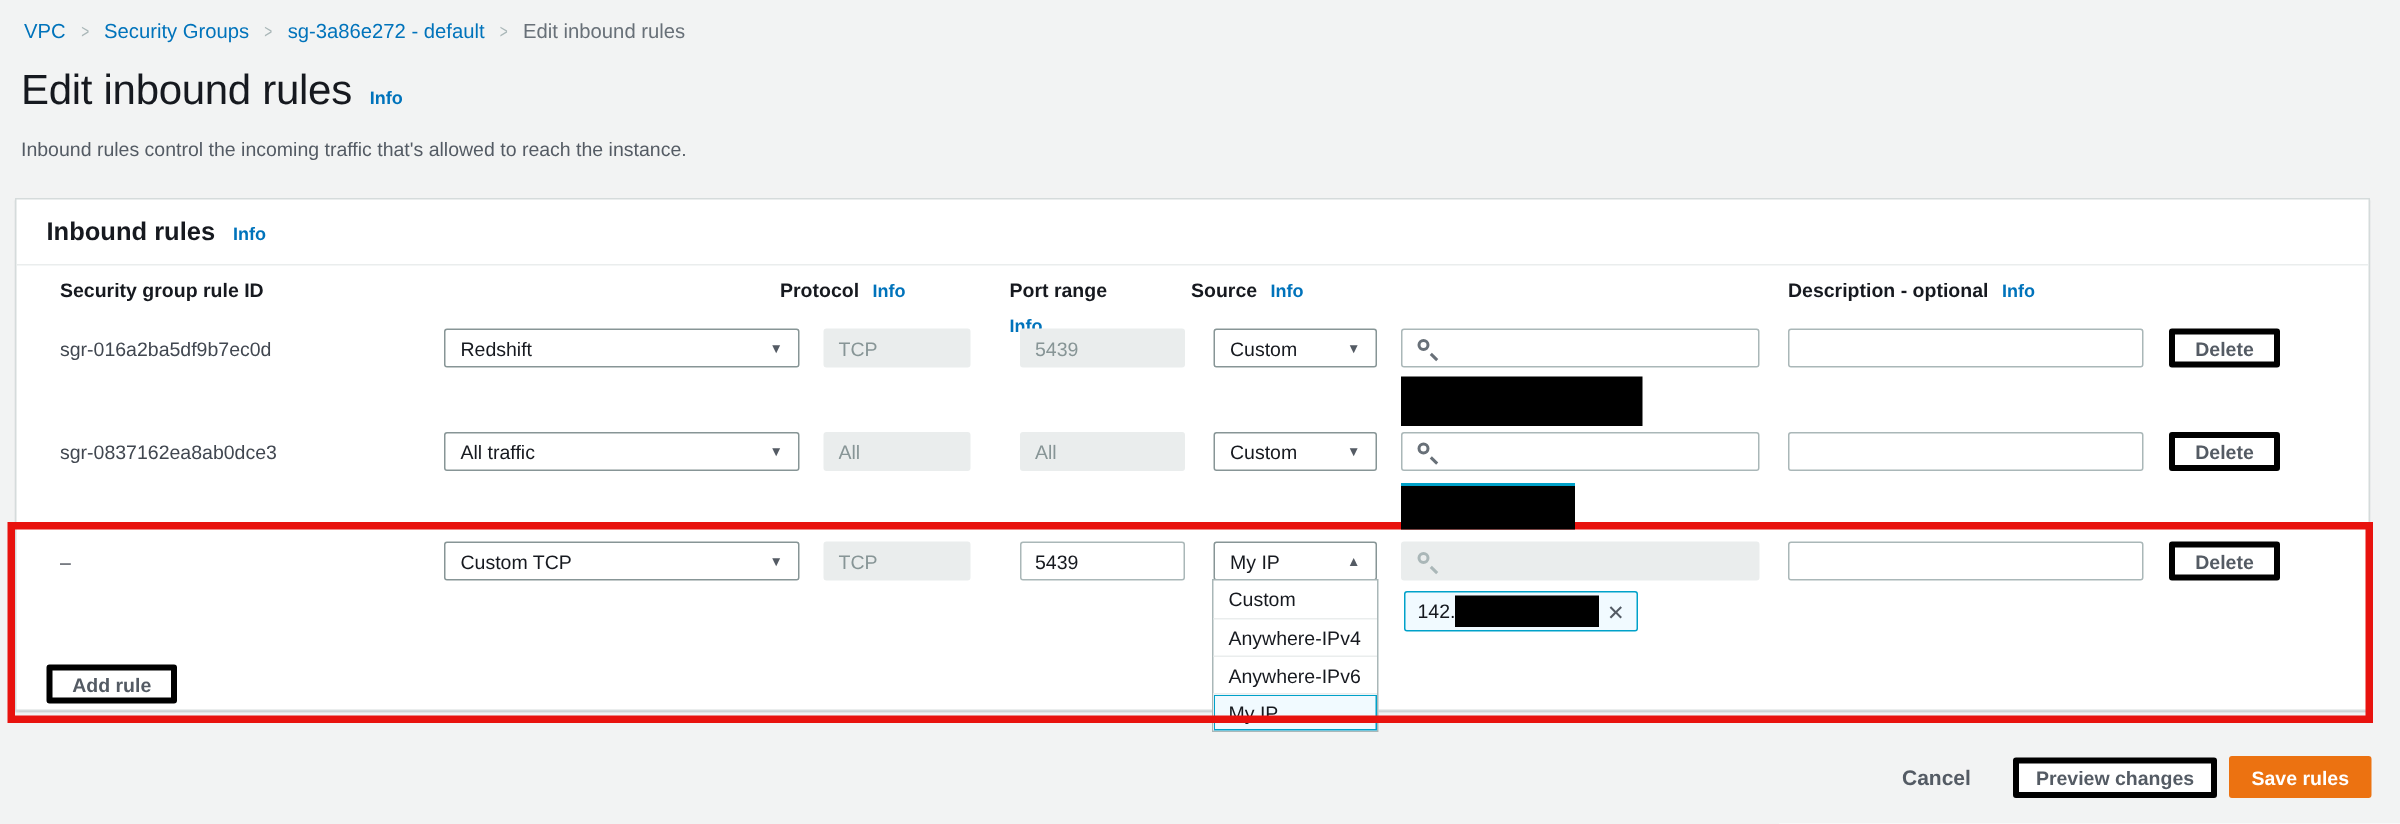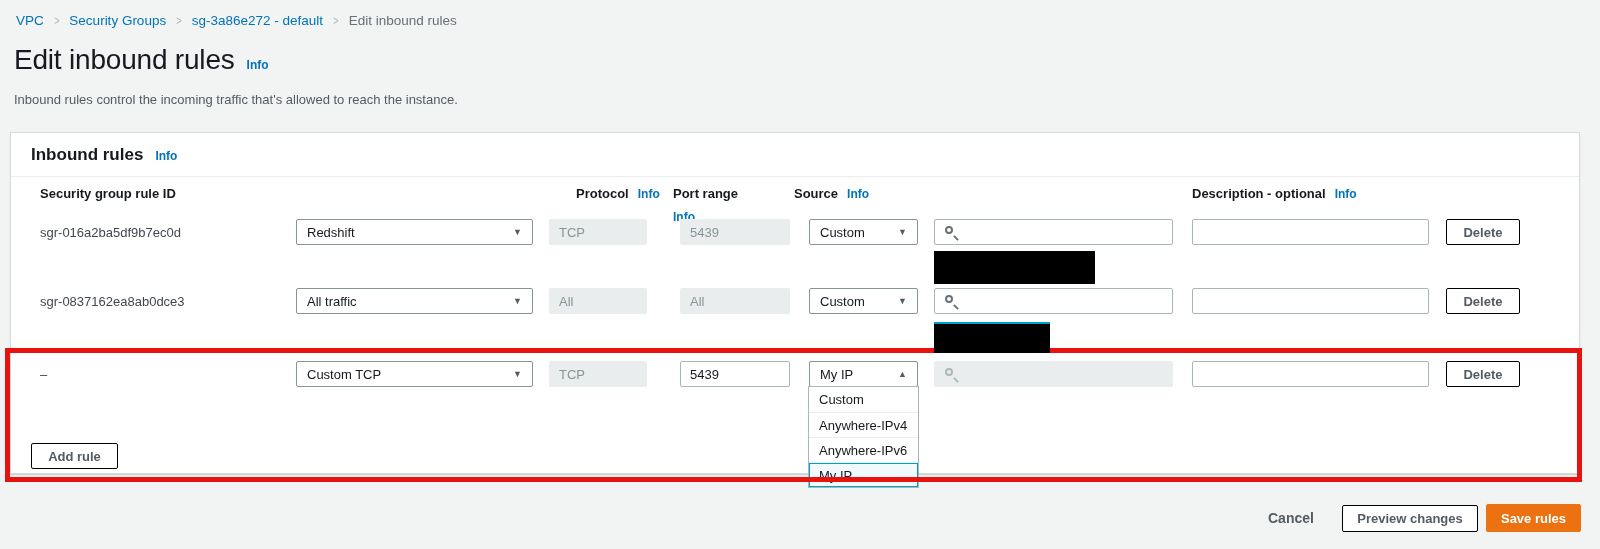--- a/index.html
+++ b/index.html
@@ -54,21 +54,21 @@
   .tfield:disabled, .tfield.disabled { background:#eaeded; border-color:#eaeded; color:#879596; }
   .search-wrap input { padding-left:31px; }
   .search-icon { position:absolute; left:11px; top:7px; width:8px; height:8px;
                  border:2px solid #687078; border-radius:50%; }
   .search-icon::after { content:''; position:absolute; left:8px; top:7px; width:2px; height:6px;
                         background:#687078; transform:rotate(-45deg); }
   .search-icon.dim, .search-icon.dim::after { border-color:#aab7b8; background-color:transparent; }
   .search-icon.dim::after { background:#aab7b8; }
 
   .btn { display:flex; align-items:center; justify-content:center; background:#fff;
-         border:1px solid #000000; border-radius:2px; font-size:13px; font-weight:700;
+         border:4px solid #000000; border-radius:2px; font-size:13px; font-weight:700;
          color:#545b64; cursor:pointer; }
 
   
   .redact { background:#000; }
   .redact-r1 { left:934px; top:251px; width:161px; height:33px; z-index:4; }
   .redact-r2 { left:934px; top:322px; width:116px; height:31px; border-top:2px solid #00a1c9; z-index:15; }
 
   
   .dd-list { left:808px; top:386px; width:111px; background:#fff; border:1px solid #aab7b8;
              z-index:5; }
@@ -126,21 +126,21 @@
   </div>
   <div class="abs panel-divider"></div>
 
   <div class="abs col-head" style="left:40px;">
     <span>Security group rule ID</span>
   </div>
   <div class="abs col-head" style="left:296px;margin-top:35px;">
     <span>Type</span>
     <span class="info-link">Info</span>
   </div>
-  <div class="abs col-head" style="left:576px;align-items:center;">
+  <div class="abs col-head" style="left:520px;align-items:center;">
     <span>Protocol</span>
     <span class="info-link">Info</span>
   </div>
   <div class="abs col-head" style="left:673px;flex-direction:column;">
     <span>Port range</span>
     <span class="info-link">Info</span>
   </div>
   <div class="abs col-head" style="left:794px;">
     <span>Source</span>
     <span class="info-link">Info</span>
@@ -206,20 +206,25 @@
   <div class="cell c-desc row3"><input class="tfield" style=""></div>
   <div class="cell c-del row3 btn">Delete</div>
 
   <div class="abs dd-list">
     <div class="dd-item">Custom</div>
     <div class="dd-item">Anywhere-IPv4</div>
     <div class="dd-item">Anywhere-IPv6</div>
     <div class="dd-item selected">My IP</div>
   </div>
 
+  <div class="abs tag">
+    <span class="tag-text">142.</span>
+    <span class="tag-redact redact"></span>
+    <span class="tag-close">✕</span>
+  </div>
 
   <div class="abs btn add-rule">Add rule</div>
 
   <div class="abs red-annotation"></div>
 
   <div class="abs cancel-link">Cancel</div>
   <div class="abs btn preview-btn">Preview changes</div>
   <div class="abs save-btn">Save rules</div>
 
 </div>

